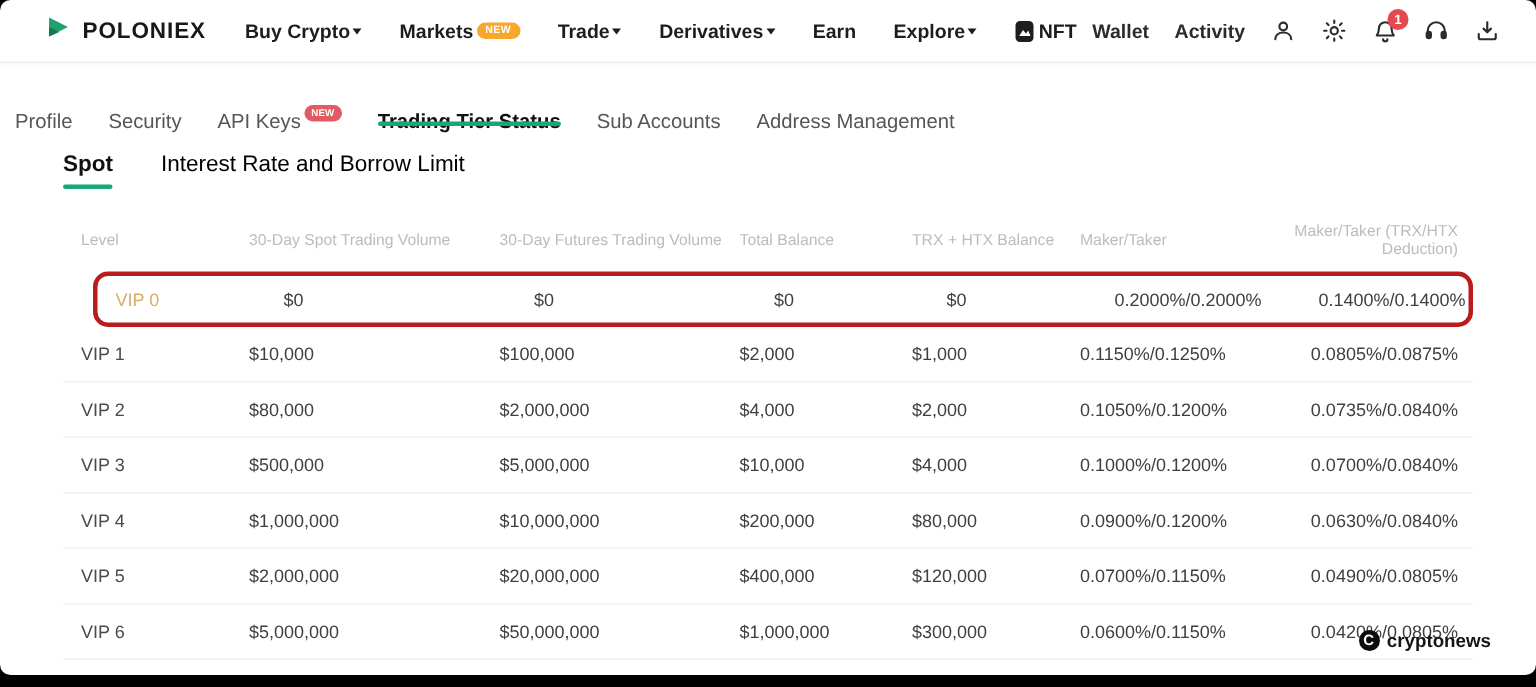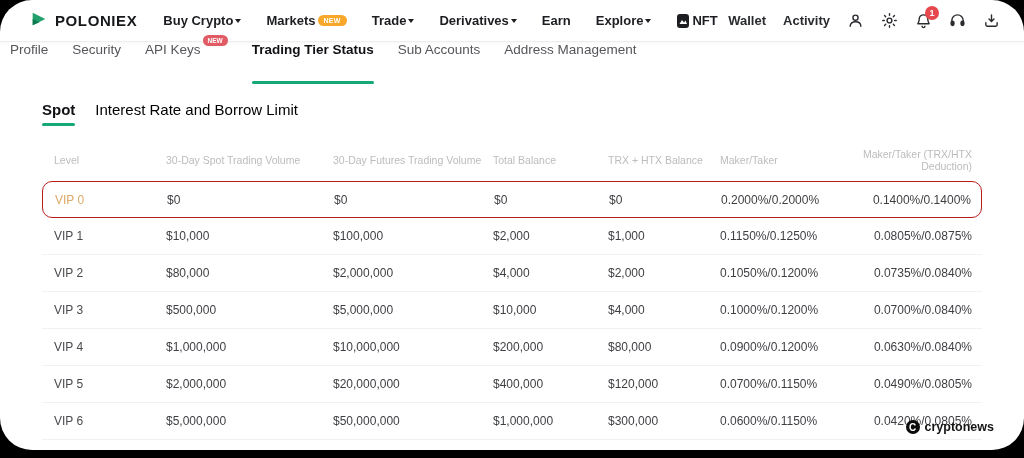--- a/index.html
+++ b/index.html
@@ -1,19 +1,19 @@
 <!DOCTYPE html>
 <html><head>
 <meta charset="utf-8">
 <style>
   * { margin:0; padding:0; box-sizing:border-box; }
   html,body { width:1024px; height:458px; background:#000; overflow:hidden;
     font-family:"Liberation Sans", sans-serif; }
   .page { position:relative; width:1024px; height:450px; background:#fff;
-    border-radius:32px; overflow:hidden; }
+    border-radius:7px; overflow:hidden; }
 
   
   .topnav { display:flex; align-items:center; height:42px; padding:0 24px 0 30px;
     border-bottom:1px solid #ededed; box-shadow:0 1px 3px rgba(0,0,0,.03); }
   .brand { display:flex; align-items:center; gap:7px; cursor:pointer; }
   .brand-name { font-size:15px; font-weight:700; letter-spacing:.6px; color:#17181b; }
   .nav-items { display:flex; align-items:center; gap:25px; margin-left:26px; }
   .nav-item { display:flex; align-items:center; gap:2px; font-size:13px; font-weight:700;
     color:#1c1d21; cursor:pointer; white-space:nowrap; }
   .caret { width:0; height:0; border-left:3.5px solid transparent;
@@ -24,45 +24,45 @@
   .nav-link { font-size:13px; font-weight:600; color:#2a2b2f; cursor:pointer; }
   .icon-btn { position:relative; display:flex; align-items:center; cursor:pointer; }
   .icon-btn svg { display:block; }
   .notif-badge { position:absolute; top:-6px; right:-7px; min-width:14px; height:14px;
     background:#e5484d; color:#fff; border-radius:8px; font-size:9px; font-weight:700;
     display:flex; align-items:center; justify-content:center; padding:0 3px; }
   .nft-icon { display:flex; }
 
   
   .subnav { display:flex; align-items:stretch; gap:24px; padding:0 0 0 10px; height:46px; }
-  .subnav-item { position:relative; display:flex; align-items:flex-start; font-size:13.5px;
+  .subnav-item { position:relative; display:flex; align-items:flex-end; font-size:13.5px;
     color:#55565a; cursor:pointer; white-space:nowrap; }
   .subnav-item.active { color:#101114; font-weight:700; }
   .subnav-item.active::after { content:""; position:absolute; left:0; right:0; bottom:4px;
     height:3px; background:#17a878; border-radius:2px; }
   .sup-badge { position:relative; top:-7px; margin-left:2px; background:#e05b64; color:#fff;
     font-size:6.5px; font-weight:700; padding:2px 5px; border-radius:7px; }
 
   
-  .tabs { display:flex; gap:20px; margin:13px 0 0 42px; }
+  .tabs { display:flex; gap:32px; margin:13px 0 0 42px; }
   .tab { font-size:15px; color:#000000; cursor:pointer; padding-bottom:8px; position:relative;
     white-space:nowrap; }
   .tab.active { color:#101114; font-weight:700; }
   .tab.active::after { content:""; position:absolute; left:0; right:0; bottom:0; height:3px;
     background:#17a878; border-radius:2px; }
 
   
   .fee-table { margin:16px 42px 0; }
   .trow { display:grid; grid-template-columns:112px 167px 160px 115px 112px 136px 1fr;
     align-items:center; padding-left:12px; padding-right:10px; }
   .trow > div:last-child { text-align:right; }
   .thead { color:#bcbcbc; font-size:10.5px; padding-top:6px; padding-bottom:9px; }
   .tbody-row { height:37px; font-size:12px; color:#3e3f43; border-bottom:1px solid #f2f2f2; }
   .tbody-row .level { color:#4a4b4f; }
-  .tbody-row.highlight { border:1px solid #b91c1c; border-radius:10px; }
+  .tbody-row.highlight { border:3px solid #b91c1c; border-radius:10px;margin-left:20px; }
   .tbody-row.highlight .level { color:#dcab66; }
 
   
   .watermark { position:absolute; right:30px; bottom:16px; display:flex; align-items:center;
     gap:5px; }
   .wm-logo { width:14px; height:14px; border-radius:50%; background:#0b0b0b; color:#fff;
     font-size:10px; font-weight:800; display:flex; align-items:center; justify-content:center; }
   .wm-text { font-size:12.5px; font-weight:700; color:#141414; }
 </style>
 </head>

